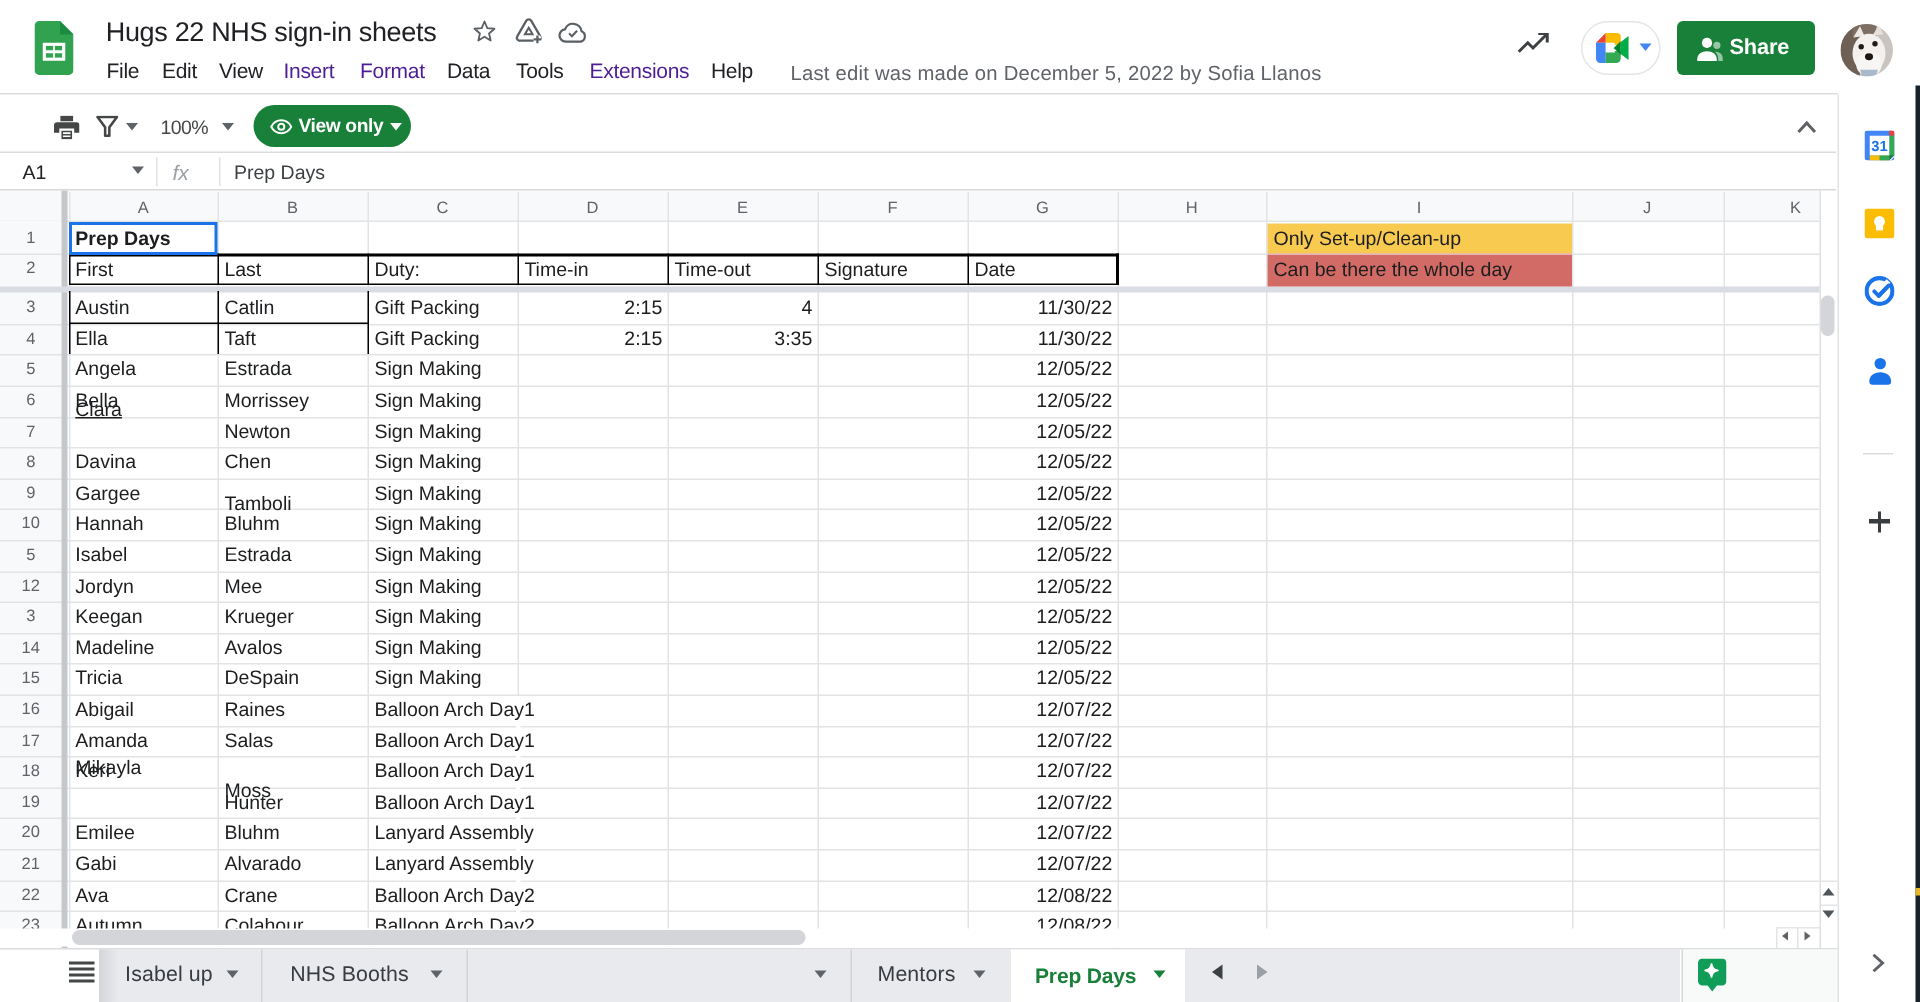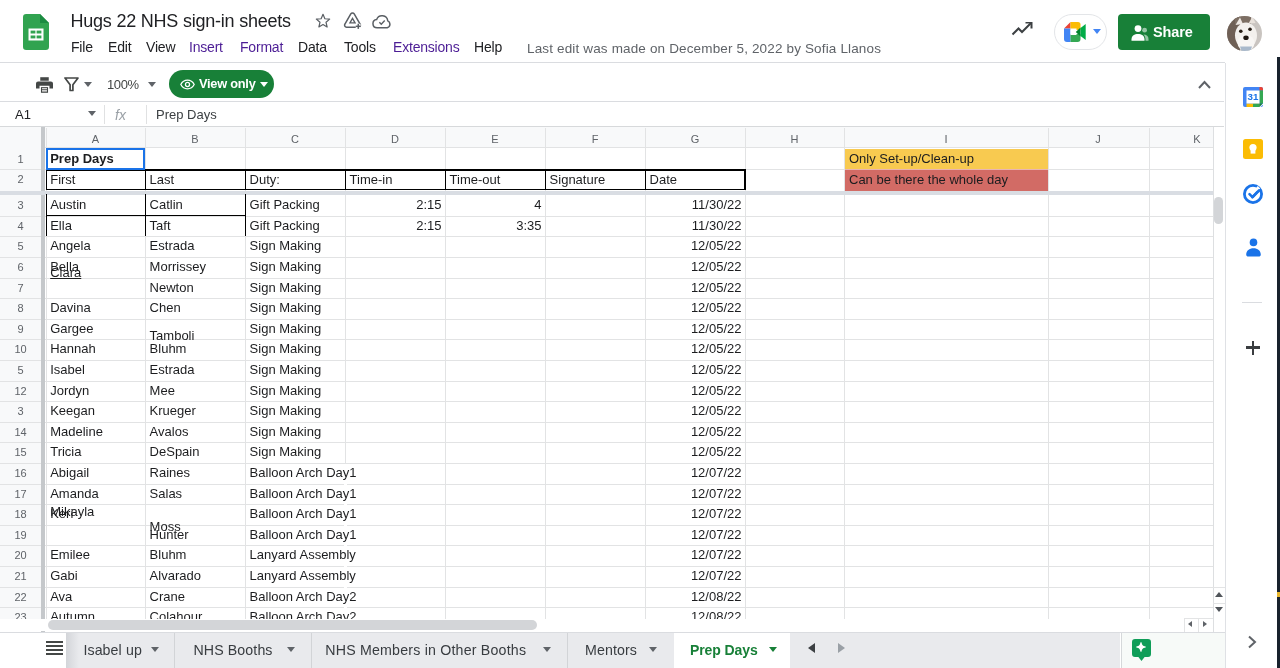--- a/index.html
+++ b/index.html
@@ -233,21 +233,20 @@
 <div class="ab" style="left:45.5px;top:640.8px;width:17px;height:2px;background:#444746;"></div>
 <div class="ab" style="left:45.5px;top:644.6999999999999px;width:17px;height:2px;background:#444746;"></div>
 <div class="ab" style="left:45.5px;top:648.5999999999999px;width:17px;height:2px;background:#444746;"></div>
 <div class="ab" style="left:45.5px;top:652.5px;width:17px;height:2px;background:#444746;"></div>
 <div class="ab" style="left:174px;top:632.5px;width:1px;height:35.5px;background:#d2d4d7;"></div>
 <div class="ab" style="left:311px;top:632.5px;width:1px;height:35.5px;background:#d2d4d7;"></div>
 <div class="ab" style="left:567px;top:632.5px;width:1px;height:35.5px;background:#d2d4d7;"></div>
 <div class="ab" style="left:673.6px;top:632.5px;width:116.4px;height:35.5px;background:#fff;"></div>
 <div class="ab" style="left:83.4px;top:632.5px;height:35.5px;line-height:35.5px;font-size:14.2px;font-weight:normal;color:#383c40;letter-spacing:0.1px;white-space:nowrap;">Isabel up</div>
 <div class="ab" style="left:193.5px;top:632.5px;height:35.5px;line-height:35.5px;font-size:14.2px;font-weight:normal;color:#383c40;letter-spacing:0.1px;white-space:nowrap;">NHS Booths</div>
-<div class="ab" style="left:325.3px;top:632.5px;height:35.5px;line-height:35.5px;font-size:14.2px;font-weight:normal;color:#383c40;letter-spacing:0.2px;white-space:nowrap;">NHS Members in Other Booths</div>
 <div class="ab" style="left:585px;top:632.5px;height:35.5px;line-height:35.5px;font-size:14.2px;font-weight:normal;color:#383c40;letter-spacing:0.1px;white-space:nowrap;">Mentors</div>
 <div class="ab" style="left:690px;top:632.5px;height:35.5px;line-height:35.5px;font-size:14px;font-weight:bold;color:#188038;letter-spacing:-0.1px;white-space:nowrap;">Prep Days</div>
 <div class="ab" style="left:151.3px;top:646.5px;width:0;height:0;border-left:4px solid transparent;border-right:4px solid transparent;border-top:5px solid #5f6368;"></div>
 <div class="ab" style="left:287px;top:646.5px;width:0;height:0;border-left:4px solid transparent;border-right:4px solid transparent;border-top:5px solid #5f6368;"></div>
 <div class="ab" style="left:542.5px;top:646.5px;width:0;height:0;border-left:4px solid transparent;border-right:4px solid transparent;border-top:5px solid #5f6368;"></div>
 <div class="ab" style="left:649px;top:646.5px;width:0;height:0;border-left:4px solid transparent;border-right:4px solid transparent;border-top:5px solid #5f6368;"></div>
 <div class="ab" style="left:768.7px;top:646.5px;width:0;height:0;border-left:4px solid transparent;border-right:4px solid transparent;border-top:5px solid #188038;"></div>
 <div class="ab" style="left:808px;top:643px;width:0;height:0;border-top:5.5px solid transparent;border-bottom:5.5px solid transparent;border-right:7px solid #3c4043;"></div>
 <div class="ab" style="left:837.6px;top:643px;width:0;height:0;border-top:5.5px solid transparent;border-bottom:5.5px solid transparent;border-left:7px solid #9aa0a6;"></div>
 <div class="ab" style="left:1120.5px;top:632.5px;width:1px;height:35.5px;background:#d5d8da;"></div>

